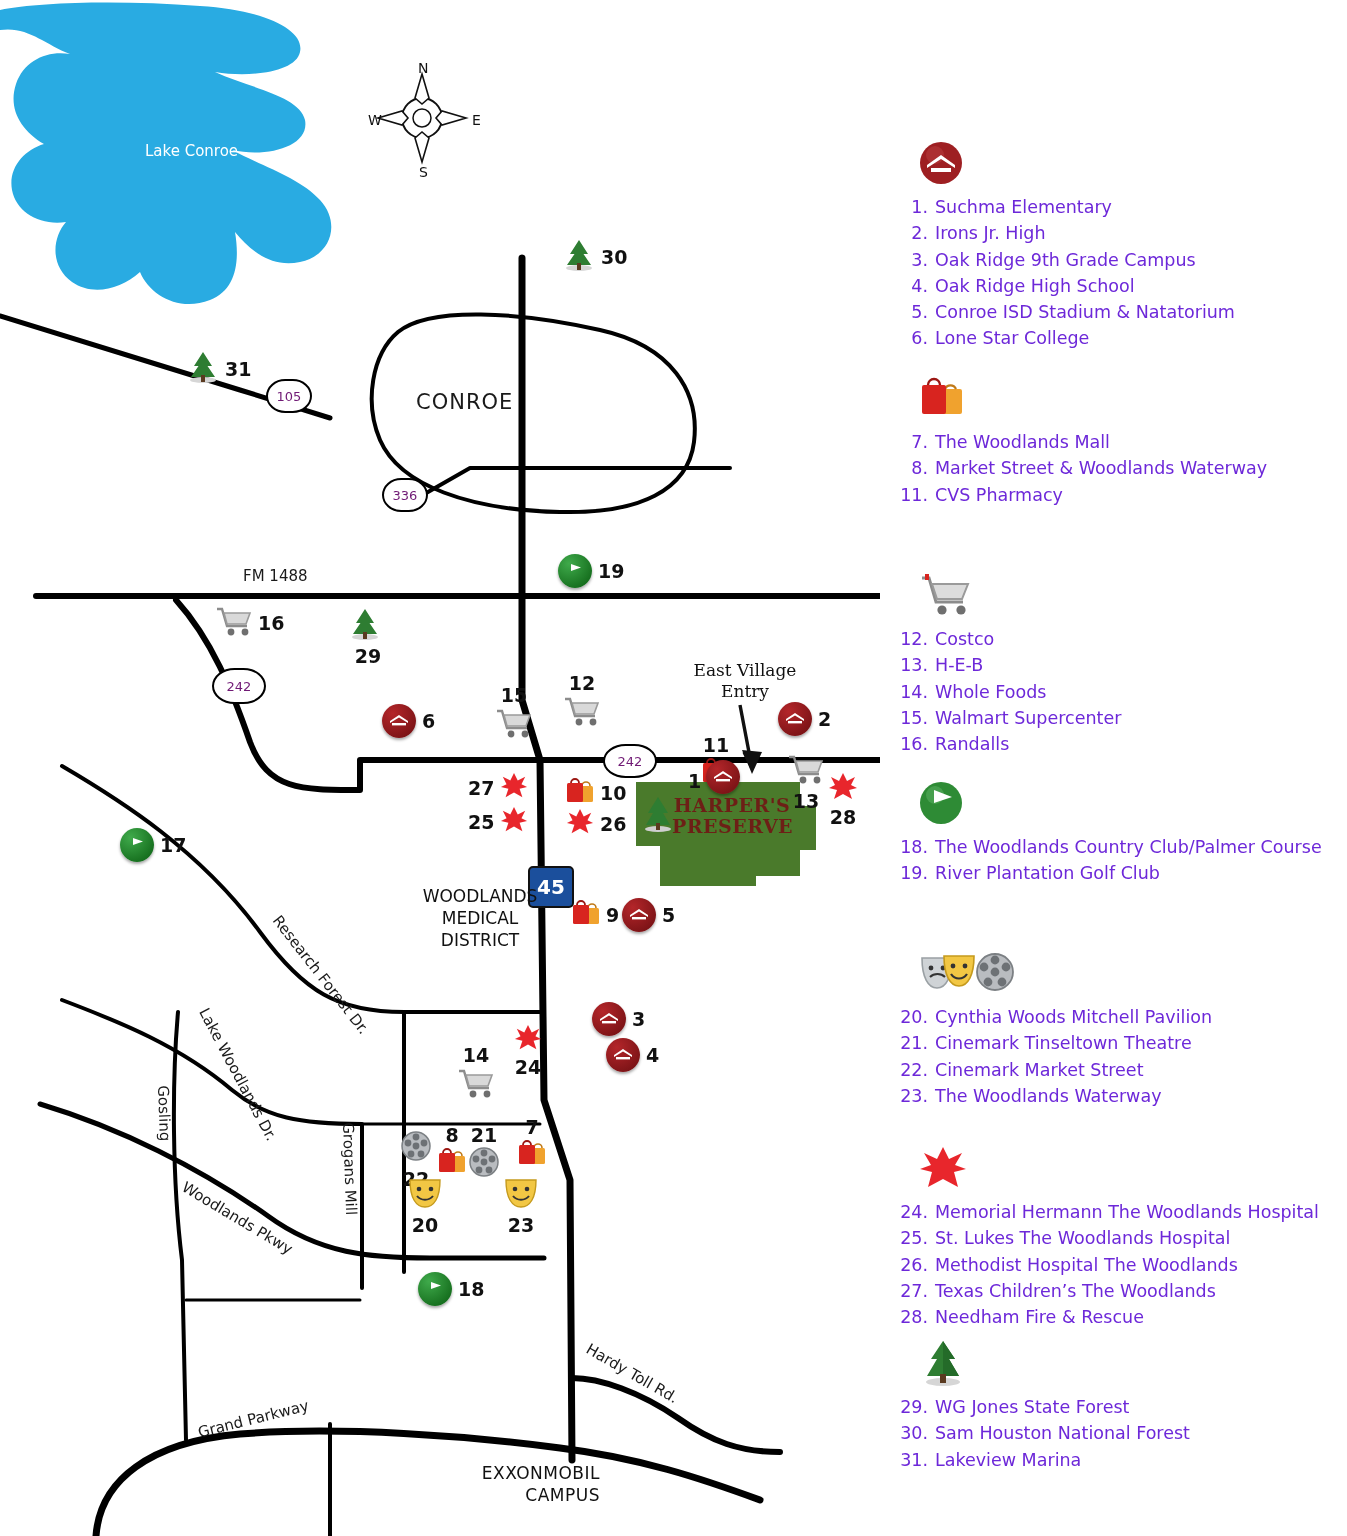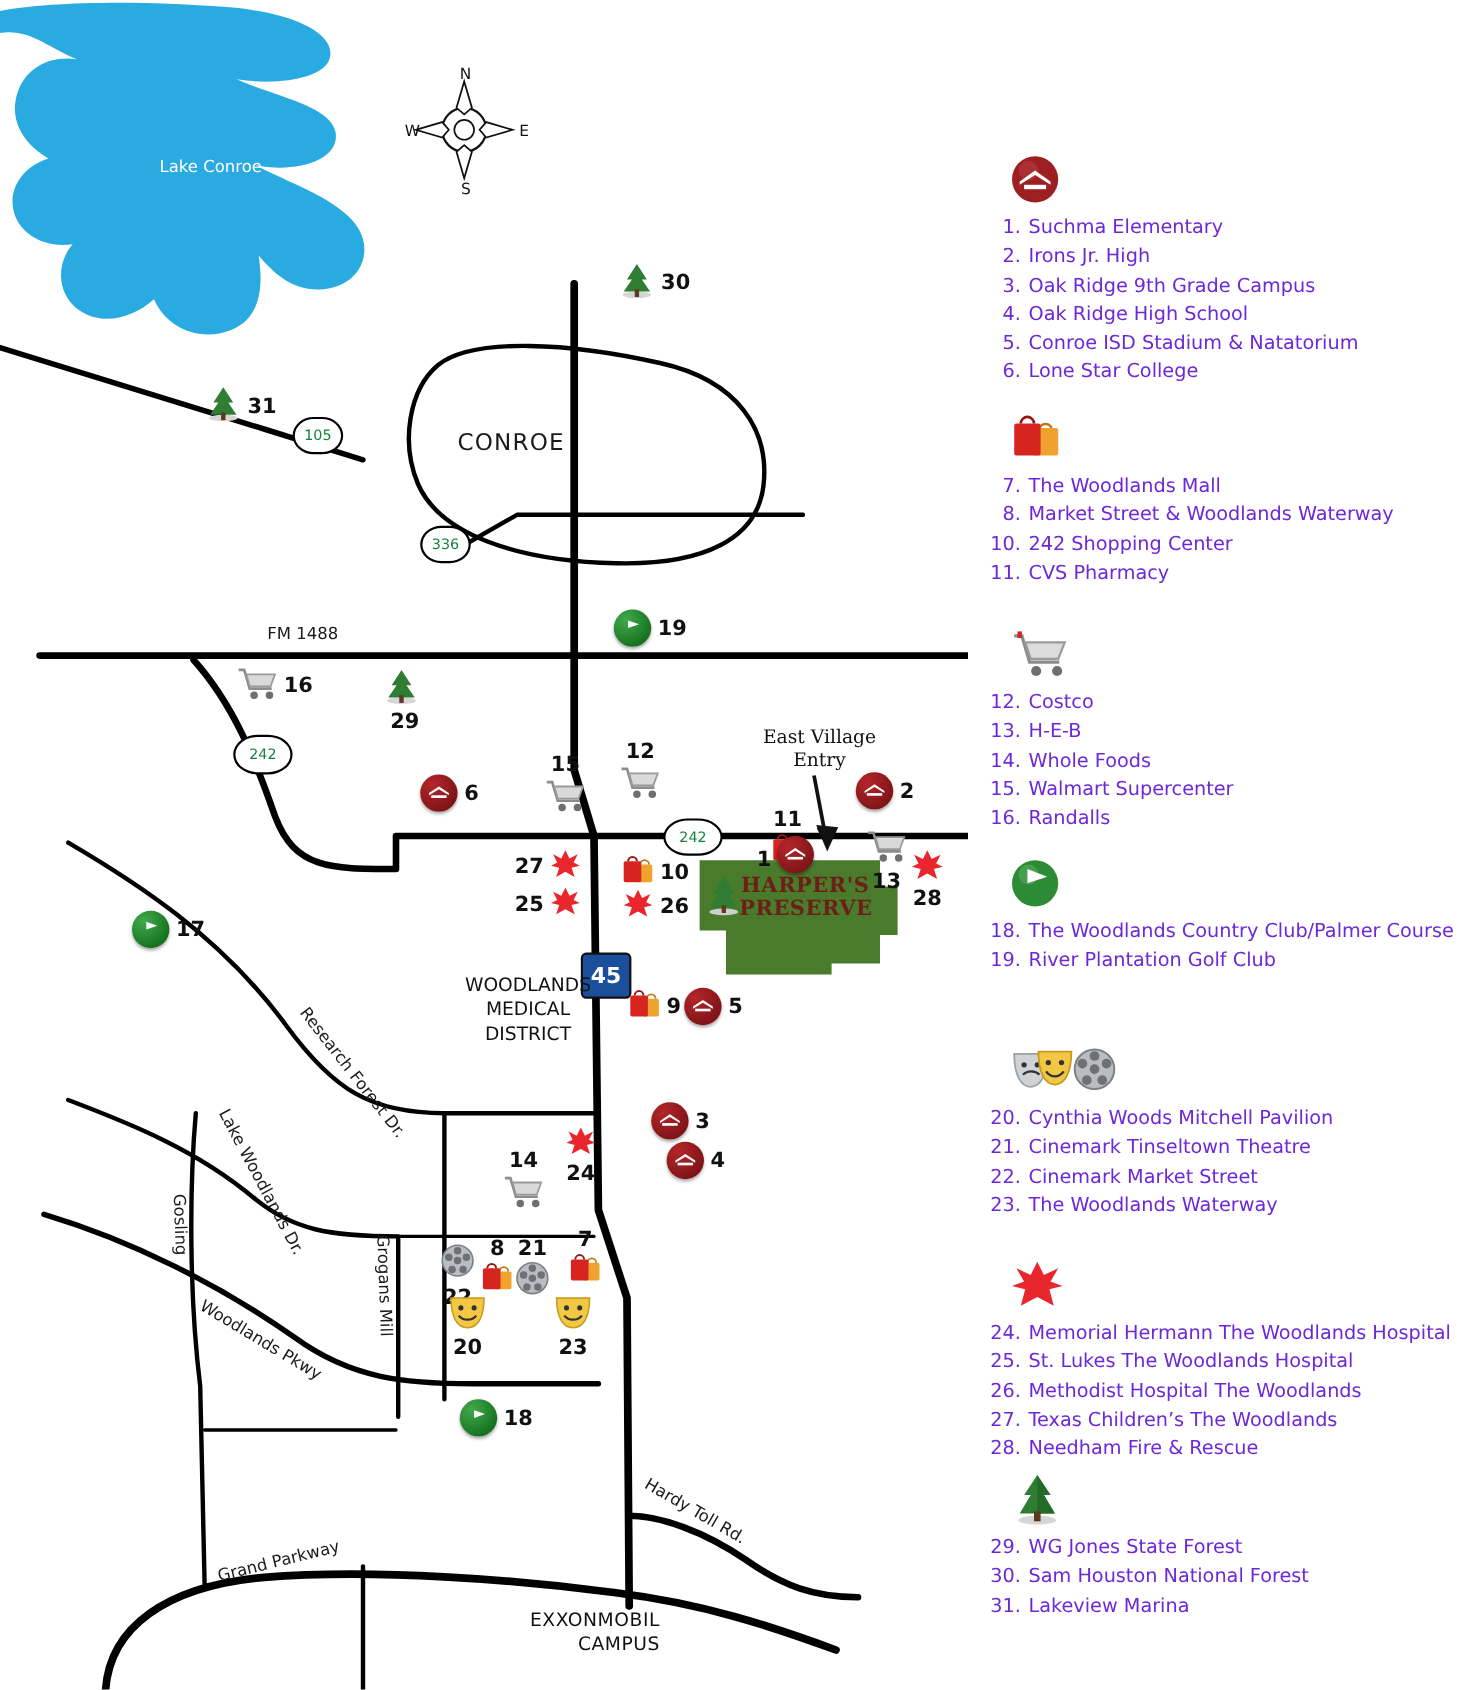--- a/index.html
+++ b/index.html
@@ -22,21 +22,21 @@
     font-family:"DejaVu Sans", sans-serif;
     color:#1a1a1a;
     white-space:nowrap;
   }
   .lake-label { font-size:15px; color:#ffffff; }
   .city-label { font-size:21px; letter-spacing:1px; }
   .road-label { font-size:15px; }
   .shield {
     position:absolute;
     border:2px solid #000; border-radius:50%;
-    background:#fff; font-size:13px; color:#15803d;
+    background:#fff; font-size:13px; color:#701a75;
     display:flex; align-items:center; justify-content:center;
   }
   .shield.oval { border-radius:50%/60%; }
 
   
   .poi { position:absolute; display:flex; align-items:center; }
   .poi-num {
     font-size:19px; font-weight:bold; color:#111;
     font-family:"DejaVu Sans", sans-serif;
   }
@@ -556,21 +556,20 @@
         <svg width="50" height="46" viewBox="0 0 50 46">
             <rect x="21" y="14" width="23" height="25" rx="2" fill="#f0a22e"></rect>
             <path d="M27,14 a6,6 0 0 1 11,0" stroke="#c07a18" stroke-width="2.2" fill="none"></path>
             <rect x="4" y="10" width="24" height="29" rx="2" fill="#d8241f"></rect>
             <path d="M10,10 a6,6 0 0 1 12,0" stroke="#9b1713" stroke-width="2.4" fill="none"></path>
           </svg>
       </div>
       <ul class="legend-list">
         <li><span class="ln">7.</span><span>The Woodlands Mall</span></li>
         <li><span class="ln">8.</span><span>Market Street &amp; Woodlands Waterway</span></li>
-        <li><span class="ln">10.</span><span>242 Shopping Center</span></li>
         <li><span class="ln">11.</span><span>CVS Pharmacy</span></li>
       </ul>
     </div>
 
     <div class="legend-group" style="top:572px;">
       <div class="legend-icon">
         <svg width="56" height="46" viewBox="0 0 56 46">
             <path d="M4,6 L11,6 L18,30 L45,30" stroke="#8c8c8c" stroke-width="3" fill="none"></path>
             <path d="M14,12 L50,12 L44,27 L19,27 Z" fill="#dcdcdc" stroke="#9a9a9a" stroke-width="2"></path>
             <circle cx="24" cy="38" r="4.6" fill="#6f6f6f"></circle>

